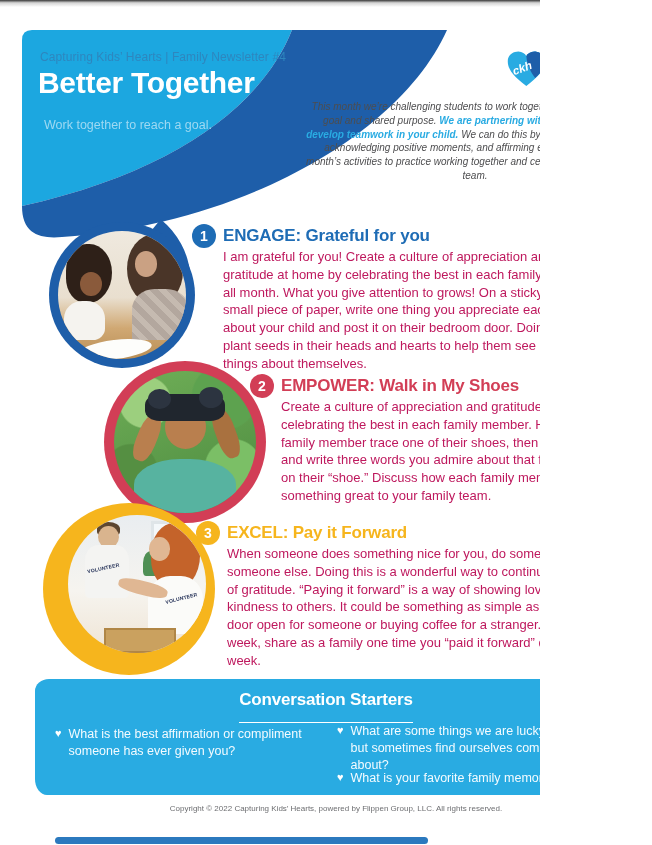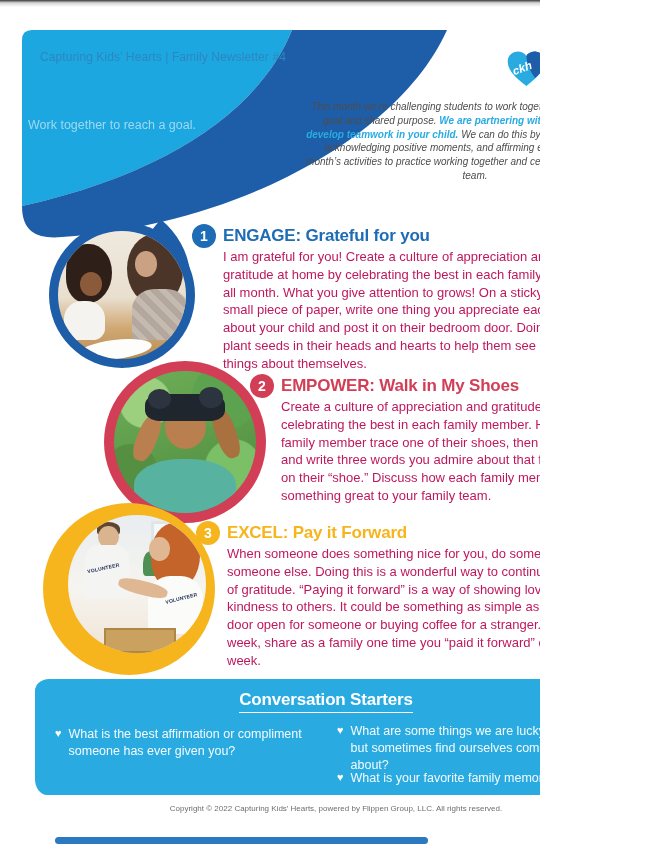--- a/index.html
+++ b/index.html
@@ -7,21 +7,21 @@
   body { font-family:"Liberation Sans", sans-serif; }
   .page { position:relative; width:540px; height:845px; background:#fff; overflow:hidden; }
 
   .top-edge { position:absolute; left:0; top:0; width:652px; height:7px;
     background:linear-gradient(180deg, rgba(45,45,45,.95), rgba(130,130,130,.35) 40%, rgba(255,255,255,0) 100%); }
 
   .header-svg { position:absolute; left:0; top:0; }
 
   .eyebrow { position:absolute; left:40px; top:50px; font-size:12px; color:#2E86BE; letter-spacing:.1px; }
   .title { position:absolute; left:38px; top:66px; font-size:30px; font-weight:bold; color:#fff; letter-spacing:-.3px; }
-  .subtitle { position:absolute; left:28px; top:118px; font-size:12.5px; color:#9ED9F2; }
+  .subtitle { position:absolute; left:44px; top:118px; font-size:12.5px; color:#9ED9F2; }
 
   .logo { position:absolute; left:506px; top:46px; display:flex; align-items:center; gap:6px; }
   .logo-text { font-size:15px; line-height:1.05; font-weight:bold; color:#41B1E2; letter-spacing:-.2px; }
 
   .intro { position:absolute; left:306px; top:100px; width:338px; text-align:center;
     font-style:italic; font-size:10px; line-height:1.38; color:#4D4D4F; }
   .intro .hl { color:#29ABE2; font-weight:bold; }
 
   .badge { position:absolute; width:24px; height:24px; border-radius:50%; color:#fff;
     font-size:14px; font-weight:bold; display:flex; align-items:center; justify-content:center; }
@@ -88,21 +88,21 @@
   .p3-box { left:26%; bottom:0; width:52%; height:18%; background:#caa15f; border:2px solid #b08646; }
   .p3-arm { right:28%; top:48%; width:36%; height:10%; background:#e0b793; border-radius:40%; transform:rotate(14deg); }
   .shirt-word { font-size:5px; font-weight:bold; color:#1d2a52; letter-spacing:.2px; }
   .shirt-word.wA { left:14%; top:36%; transform:rotate(-12deg); }
   .shirt-word.wB { right:6%; top:58%; transform:rotate(-14deg); }
 
   .convo { position:absolute; left:35px; top:679px; width:582px; height:116px; background:#29ABE2;
     border-radius:14px 10px 16px 12px / 12px 15px 10px 16px; color:#F3FBFF; }
   .convo-title-wrap { position:absolute; left:0; top:11px; width:100%; text-align:center; }
   .convo-title { display:inline-block; font-size:17px; font-weight:bold; color:#fff;
-    border-bottom:1.5px solid #fff; padding-bottom:2px; letter-spacing:-.2px; }
+    border-bottom:1.5px solid #fff; padding-bottom:12px; letter-spacing:-.2px; }
   .convo-item { position:absolute; display:flex; gap:7px; font-size:12.5px; line-height:1.35; }
   .convo-item .heart { flex:0 0 auto; font-size:11px; color:#fff; line-height:1.4; }
   .convo-item.c1 { left:20px; top:47px; width:282px; }
   .convo-item.c2 { left:302px; top:44px; width:272px; }
   .convo-item.c3 { left:302px; top:91px; width:272px; }
 
   .footer { position:absolute; left:10px; top:804px; width:652px; text-align:center;
     font-size:8px; color:#6d6e71; }
 
   .bottom-bar { position:absolute; left:55px; top:837px; width:373px; height:7px;
@@ -114,20 +114,21 @@
 <div class="page">
 
   <div class="top-edge"></div>
 
   <svg class="header-svg" width="652" height="250" viewBox="0 0 652 250" aria-hidden="true">
     <path d="M 32,30 L 292,30 C 262,105 175,172 22,206 L 22,40 Q 22,30 32,30 Z" fill="#1CA7E0"></path>
     <path d="M 292,30 L 447,30 C 400,135 240,225 62,237 C 40,239 22,234 22,206 C 175,172 262,105 292,30 Z" fill="#1E5EA9"></path>
   </svg>
 
   <div class="eyebrow">Capturing Kids’ Hearts | Family Newsletter #4</div>
+  <div class="title">Better Together</div>
   <div class="subtitle">Work together to reach a goal.</div>
 
   <div class="logo">
     <svg width="46" height="42" viewBox="0 0 46 42" aria-hidden="true">
       <path d="M23 39 C 8 28, 2 20, 2 11 C 2 4, 8 0, 14 0 C 18.5 0, 21.5 2.5, 23 5 C 24.5 2.5, 27.5 0, 32 0 C 38 0, 44 4, 44 11 C 44 20, 38 28, 23 39 Z" fill="#29ABE2"></path>
       <path d="M23 5 C 24.5 2.5 27.5 0 32 0 C 38 0 44 4 44 11 C 44 17 41 23 33 30 C 28 23 24 16 23 5 Z" fill="#1E5EA9"></path>
       <text x="8" y="25" font-size="13" font-style="italic" font-weight="bold" fill="#ffffff" transform="rotate(-20 14 22)">ckh</text>
     </svg>
     <div class="logo-text">
       <div>Capturing</div>

